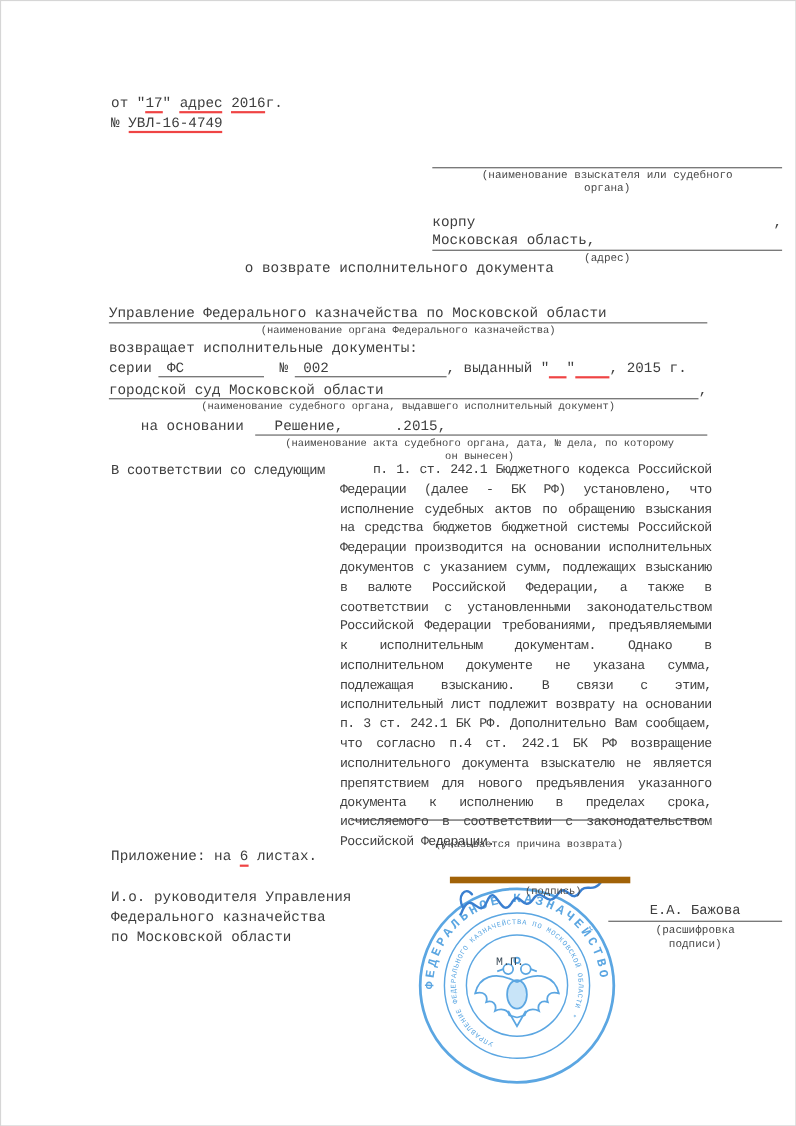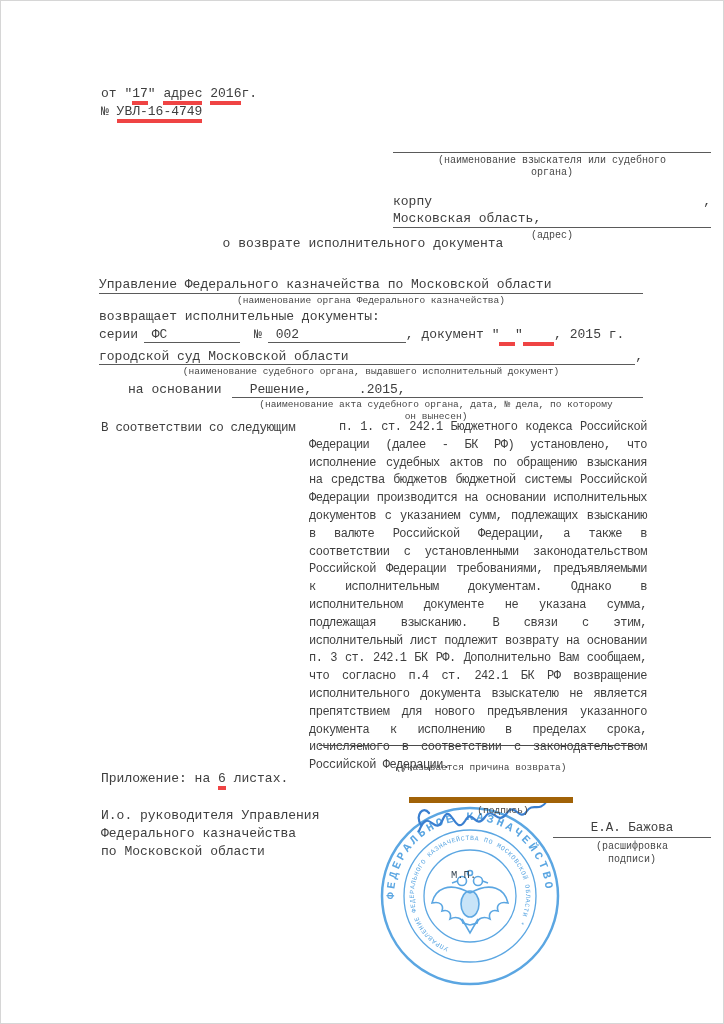--- a/index.html
+++ b/index.html
@@ -11,21 +11,21 @@
     border:1px solid #d6d6d6;
     box-sizing:border-box;
     font-family:"Liberation Mono","DejaVu Sans Mono",monospace;
     color:#3e3e3e;
     overflow:hidden;
   }
   .abs{position:absolute;}
   .pre{white-space:pre;}
   .sm{font-size:9.5px;line-height:12px;color:#474747;}
   .ctr{text-align:center;}
-  .ul{border-bottom:4px solid #ef4444;}
+  .ul{border-bottom:2px solid #ef4444;}
   .fill{display:inline-block;border-bottom:1px solid #5a5a5a;vertical-align:baseline;}
   
   .hdr{left:100px;top:84px;font-size:13px;line-height:18px;}
   
   .recip{left:392px;top:138px;width:318px;font-size:13px;}
   .recip .blankline{height:13px;border-bottom:1px solid #5a5a5a;}
   .recip .cap{font-size:10px;line-height:12px;margin-top:2px;color:#474747;}
   .recip .faintrow{height:15px;}
   .recip .addr1{display:flex;justify-content:space-between;height:17px;}
   .recip .addr2{border-bottom:1px solid #5a5a5a;padding-bottom:1px;}
@@ -89,21 +89,21 @@
   <div class="abs form">
     <div class="orgrow">Управление Федерального казначейства по Московской области</div>
     <div class="sm ctr cap">(наименование органа Федерального казначейства)</div>
     <div style="margin-top:2px;">возвращает исполнительные документы:</div>
 
     <div class="row">
       <span>серии</span>
       <span class="fill pre" style="width:96px;margin-left:6px;"> ФС</span>
       <span style="margin-left:14px;">№</span>
       <span class="fill pre" style="width:138px;margin-left:6px;"> 002</span>
-      <span class="pre">, документ </span>
+      <span class="pre">, выданный </span>
       <span>"</span>
         <span class="ul pre">  </span>
         <span>"</span>
       <span class="ul pre">    </span>
         <span>,</span>
       <span class="pre"> 2015 г.</span>
     </div>
 
     <div class="row">
       <span class="courtline">городской суд Московской области</span>

